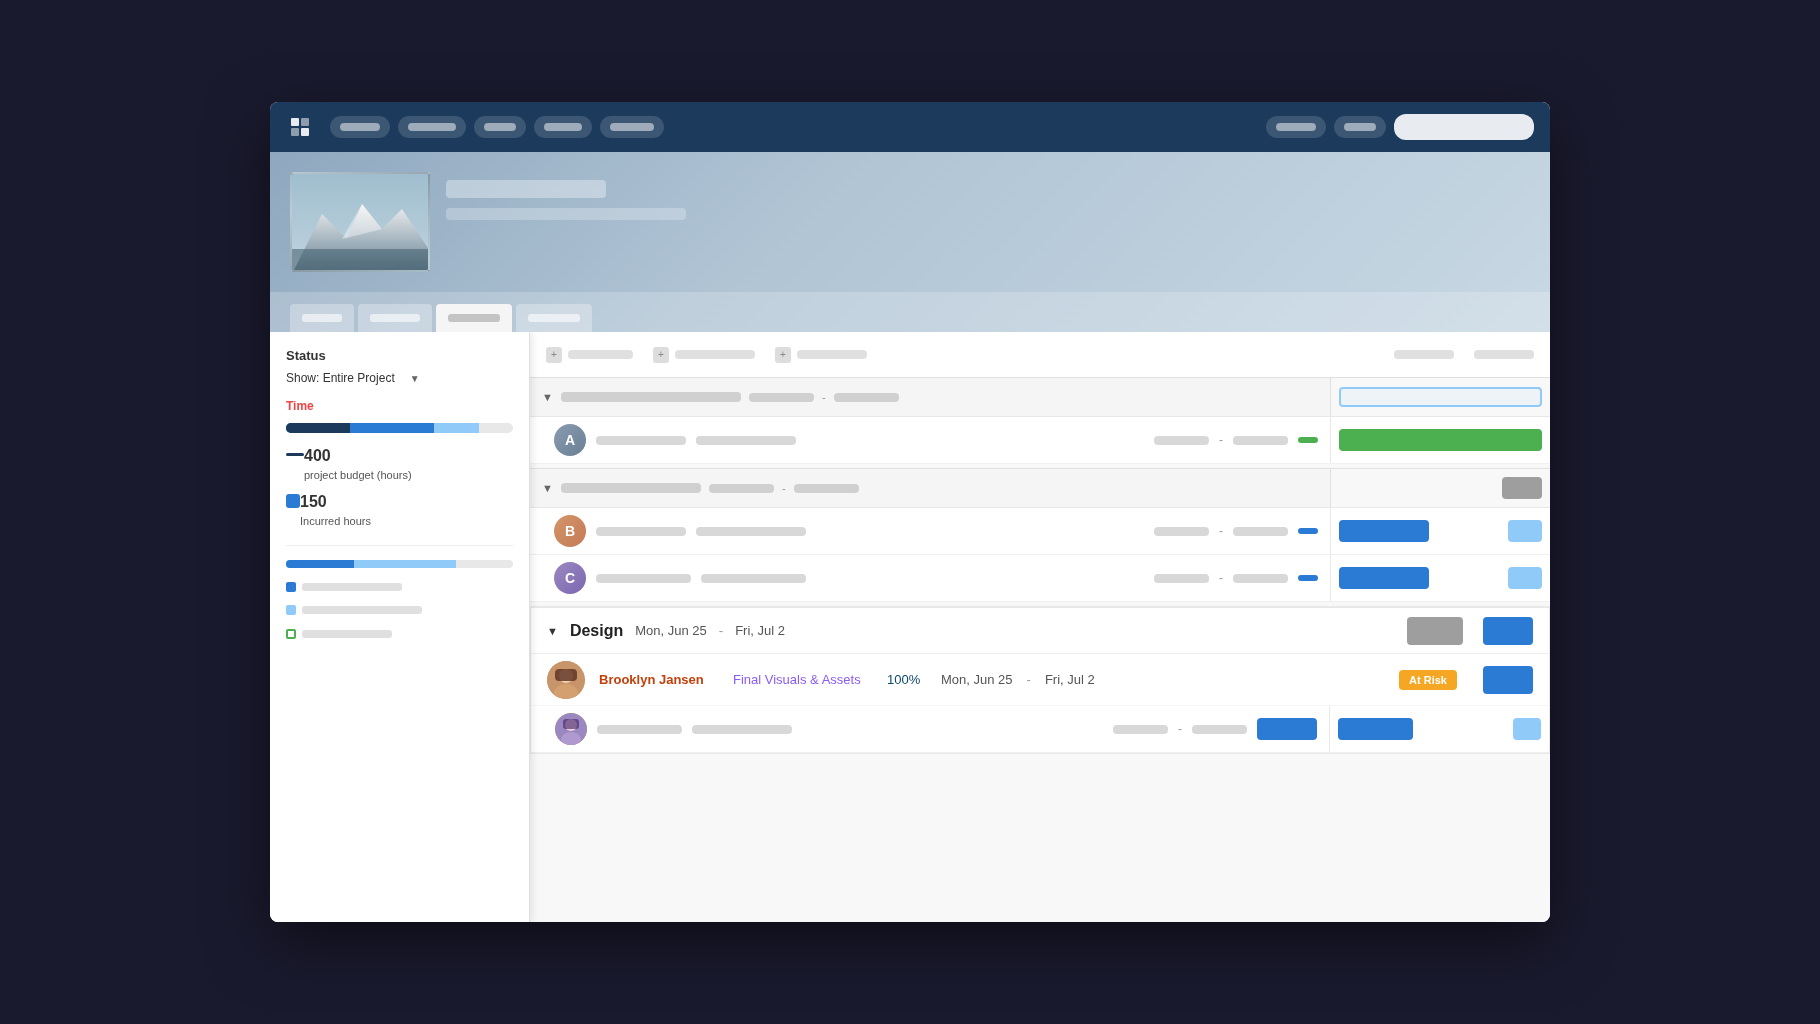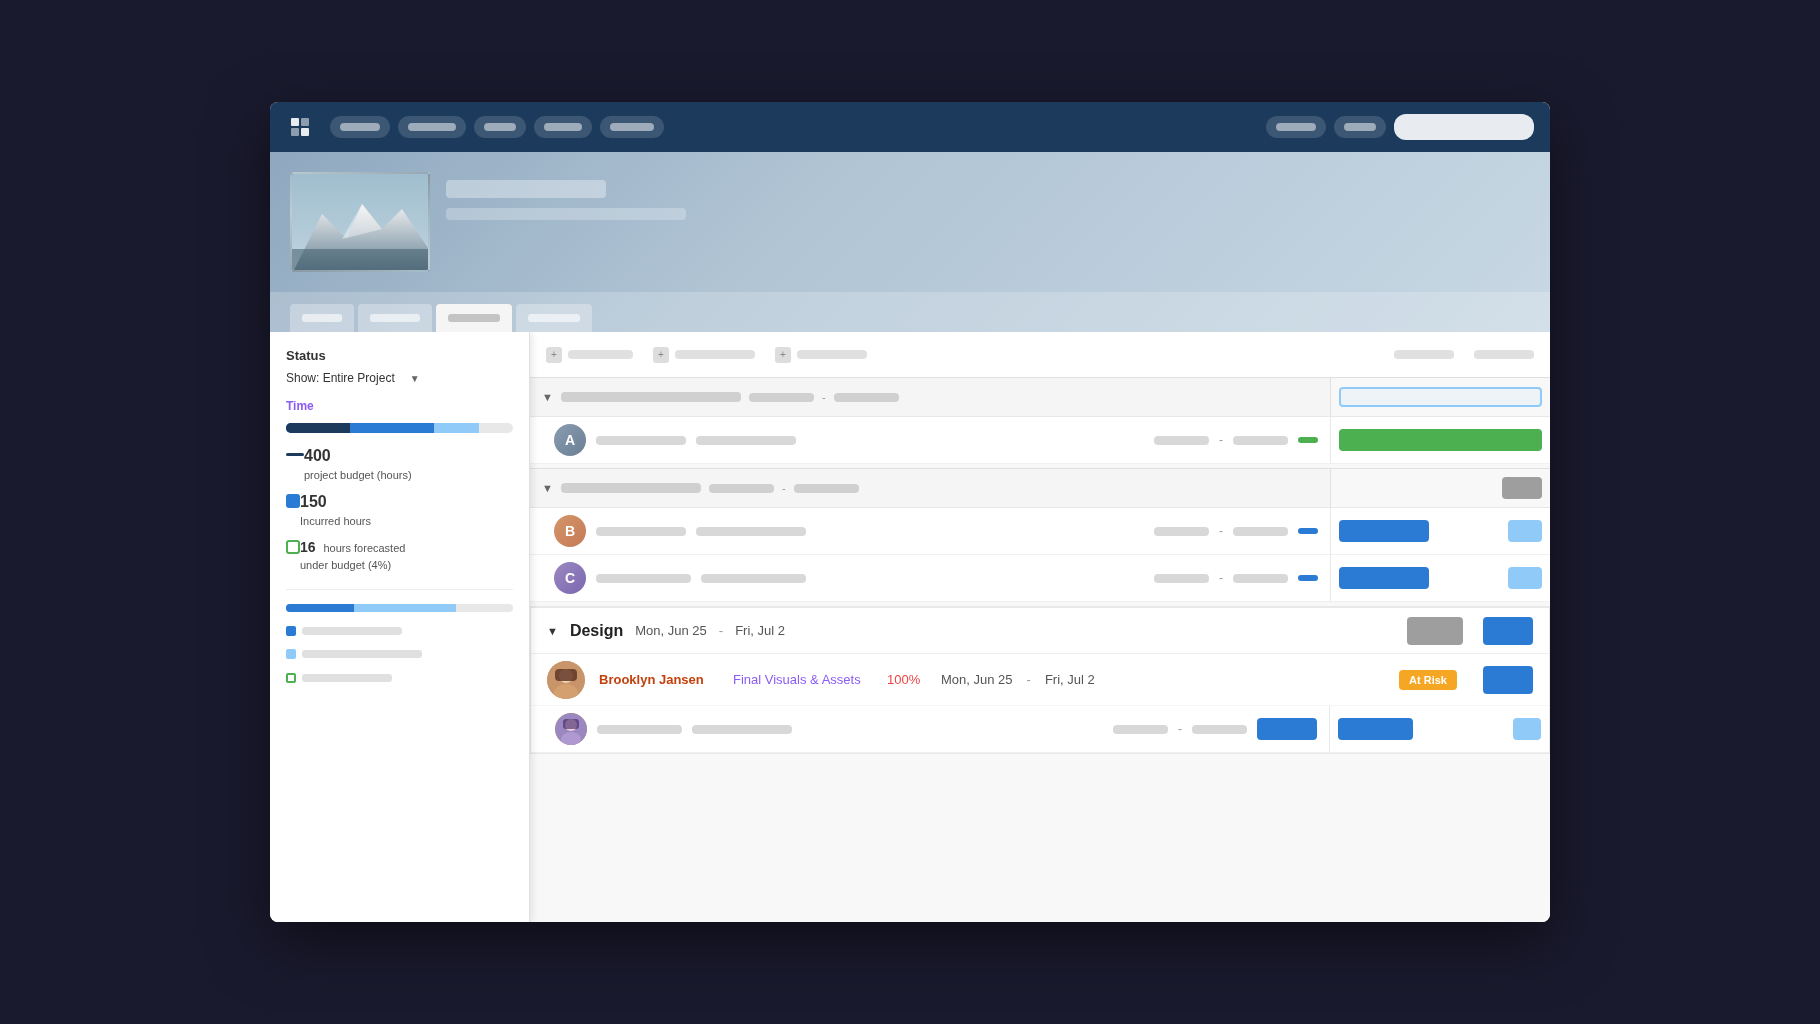--- a/index.html
+++ b/index.html
@@ -202,21 +202,21 @@
       font-size: 12px;
       color: #333;
     }
     .chevron-down {
       font-size: 10px;
       color: #666;
     }
     .sidebar-section-label {
       font-size: 12px;
       font-weight: 600;
-      color: #8b5cf6;
+      color: #ef4444;
       margin-bottom: 10px;
     }
 
     
     .progress-bar-container {
       width: 100%;
       height: 10px;
       background: #e8e8e8;
       border-radius: 5px;
       margin-bottom: 14px;
@@ -431,21 +431,21 @@
       color: #c2410c;
       min-width: 120px;
     }
     .design-task-name {
       font-size: 13px;
       color: #8b5cf6;
       min-width: 140px;
     }
     .design-percent {
       font-size: 13px;
-      color: #ef4444;
+      color: #0c4a6e;
       min-width: 40px;
     }
     .design-date-text {
       font-size: 13px;
       color: #555;
     }
     .design-row-spacer { flex: 1; }
     .design-bar-blue {
       width: 50px;
       height: 28px;
@@ -612,30 +612,20 @@
 
       <div class="legend-item">
         <div class="legend-dot mid"></div>
         <div class="legend-text-block">
           <span class="legend-number">150</span>
           <span class="legend-desc">Incurred hours</span>
         </div>
       </div>
 
 
-      <div class="legend-item">
-        <div class="legend-dot green-outline"></div>
-        <div class="legend-text-block">
-          <span class="legend-number" style="font-size:14px;">
-            <span>16</span>
-            <span style="font-size:11px;font-weight:400;color:#555;margin-left:4px;">hours forecasted</span>
-          </span>
-          <span class="legend-desc">under budget (4%)</span>
-        </div>
-      </div>
 
       <div class="sidebar-bottom">
         <div class="sb-progress-bar">
           <div class="sb-progress-light"></div>
           <div class="sb-progress-dark"></div>
         </div>
 
         <div class="sb-legend-item">
           <div class="sb-dot blue"></div>
           <div class="sb-text">

